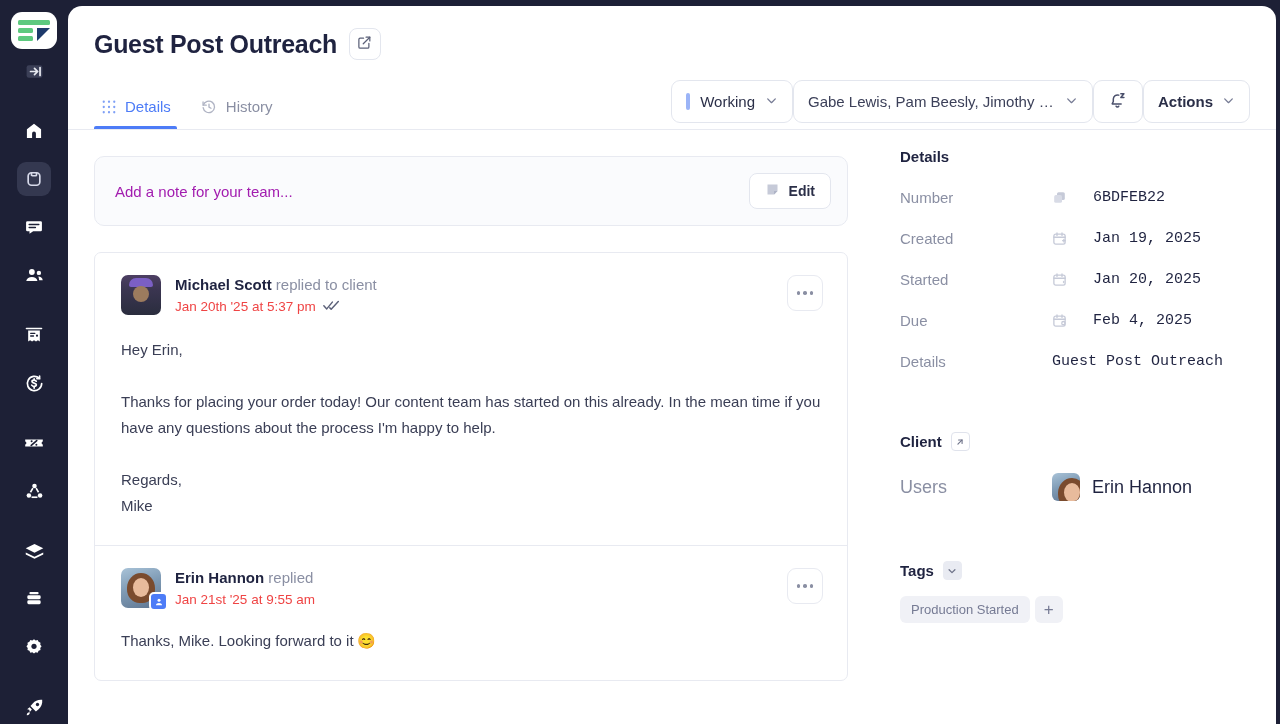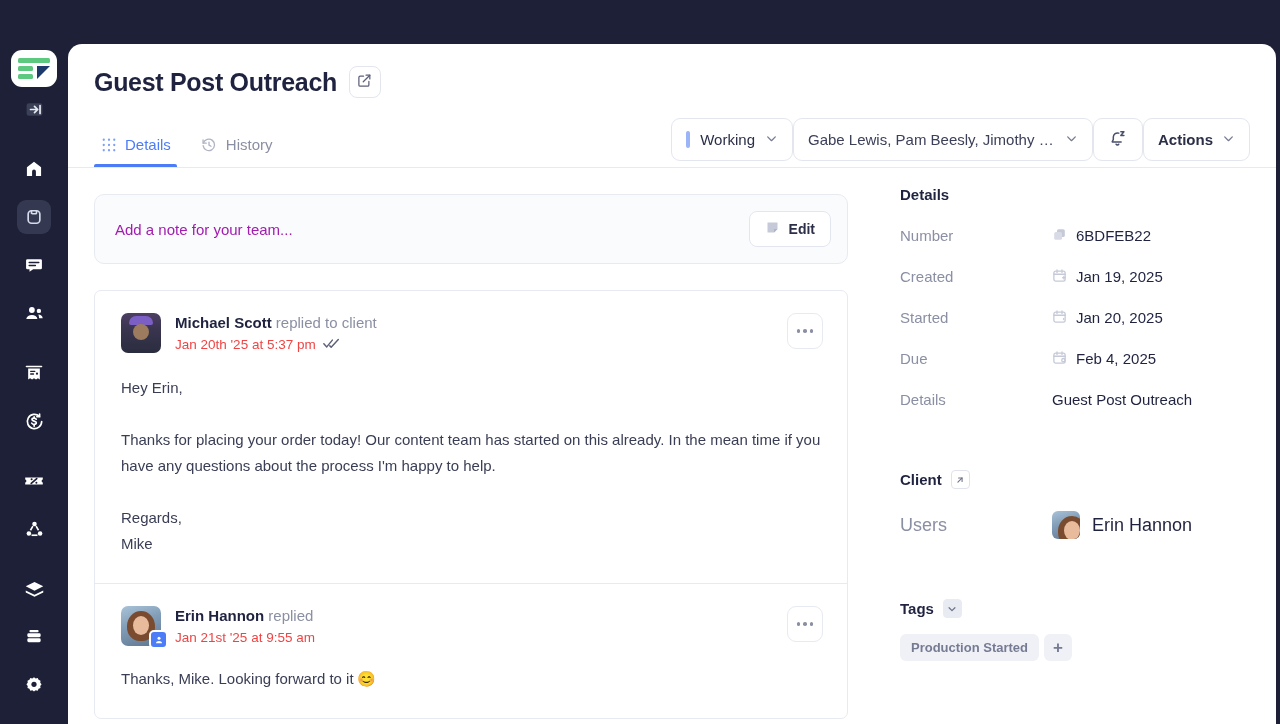--- a/index.html
+++ b/index.html
@@ -2,21 +2,21 @@
 <html><head>
 <meta charset="utf-8">
 <style>
   * { box-sizing: border-box; margin: 0; padding: 0; }
   html, body {
     width: 1280px; height: 724px;
     background: #1d2036;
     font-family: "Liberation Sans", sans-serif;
     overflow: hidden;
   }
-  .app { position: relative; width: 1280px; height: 600px; display: flex; margin-top: 38px; }
+  .app { position: relative; width: 1280px; height: 600px; display: flex; }
 
   
   .sidebar {
     width: 68px; height: 724px;
     background: #1d2036;
     display: flex; flex-direction: column; align-items: center;
     flex: 0 0 68px;
   }
   .logo {
     width: 46px; height: 46px; margin-top: 12px;
@@ -182,28 +182,28 @@
     width: 19px; height: 19px; border: 1px solid #e0e3ec; border-radius: 4px;
     background: #fff; display: flex; align-items: center; justify-content: center;
     cursor: pointer; color: #6e7389;
   }
   .mini-btn.filled { background: #e9ebf2; border-color: #e9ebf2; }
   .det-row {
     display: flex; align-items: center; margin-top: 24px; font-size: 15px;
   }
   .det-label { width: 152px; color: #8a8fa3; flex: 0 0 152px; }
   .det-value {
-    color: #1f2340; display: flex; gap: 9px; font-weight: 500;
+    color: #1f2340; display: flex; align-items: center; gap: 26px; font-weight: 500; font-family: Liberation Mono, monospace;
   }
   .det-value .di { color: #b9bdcb; display: flex; }
   .users-row { display: flex; align-items: center; margin-top: 22px; font-size: 18px; }
   .user-chip { display: flex; align-items: center; gap: 12px; }
   .user-chip .avatar { width: 28px; height: 28px; border-radius: 6px; }
   .user-name { color: #1f2340; font-weight: 500; }
-  .tags-row { display: flex; align-items: center; gap: 5px; margin-top: 16px; font-weight: bold; }
+  .tags-row { display: flex; align-items: center; gap: 5px; margin-top: 16px; }
   .tag {
     background: #f0f1f6; color: #767b94; font-size: 13px;
     padding: 6px 11px; border-radius: 6px;
   }
   .tag-add {
     width: 28px; height: 27px; background: #f0f1f6; border-radius: 6px;
     display: flex; align-items: center; justify-content: center;
     color: #767b94; font-size: 17px; cursor: pointer; line-height: 1;
   }
   .sp-client { margin-top: 62px; text-align: center; }

